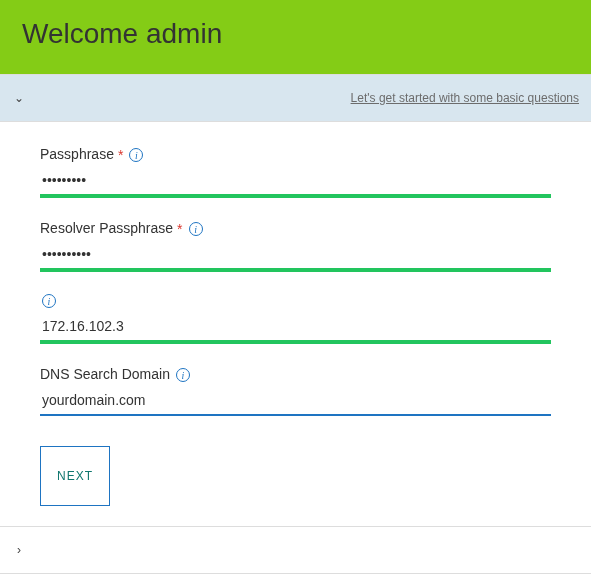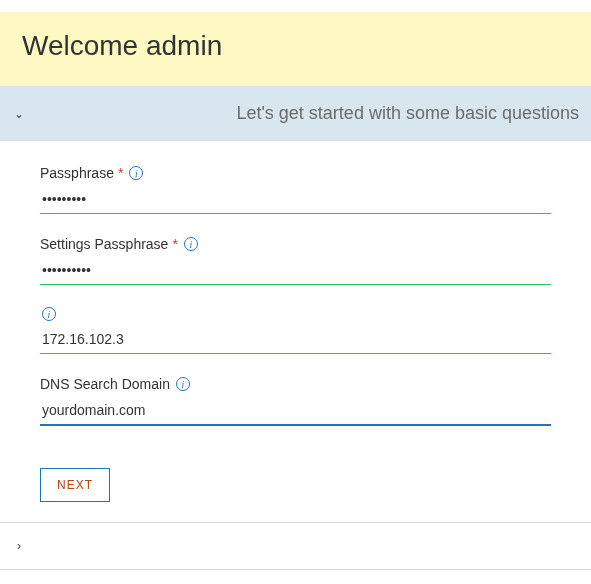--- a/index.html
+++ b/index.html
@@ -1,47 +1,47 @@
 <!DOCTYPE html>
 <html><head>
 <meta charset="utf-8">
 <style>
   * { box-sizing: border-box; margin: 0; padding: 0; }
   html, body { width: 591px; height: 584px; font-family: "Segoe UI", Arial, sans-serif; background: #fff; }
-  .header { background: #fef9c3; padding: 18px 20px 24px 22px; border-bottom: 1px solid #ddd; margin-top: 12px; }
+  .header { background: #84cc16; padding: 18px 20px 24px 22px; border-bottom: 1px solid #ddd; }
   .header h1 { font-weight: 300; font-size: 28px; color: #333; }
   .accordion-hdr {
     display: flex; align-items: center; padding: 16px 12px;
     border-bottom: 1px solid #ddd; cursor: pointer;
     font-size: 16px; color: #6c6c6c;
   }
   .accordion-hdr.active { background: #d8e6ef; }
   .accordion-hdr .chev { width: 14px; text-align: center; margin-right: 10px; color: #444; font-size: 12px; }
   .accordion-hdr .title { flex: 0 0 auto; }
-  .accordion-hdr .subtitle { margin-left: auto; padding-left: 20px; color: #6c6c6c; font-size: 18px; }
+  .accordion-hdr .subtitle { margin-left: auto; padding-left: 20px; color: #6c6c6c; font-size: 12px; text-decoration: underline; }
   .panel { padding: 24px 40px 20px 40px; border-bottom: 1px solid #ddd; }
   .field { margin-bottom: 22px; }
-  .field-label { font-size: 14px; color: #333; margin-bottom: 6px; display: flex; align-items: center; gap: 4px; }
+  .field-label { font-size: 14px; color: #333; margin-bottom: 6px; display: flex; align-items: flex-end; gap: 4px; }
   .req { color: #d9362d; font-size: 14px; line-height: 1; }
   .info-icon {
     display: inline-flex; align-items: center; justify-content: center;
     width: 14px; height: 14px; border: 1.2px solid #1e74c2; border-radius: 50%;
     color: #1e74c2; font-size: 10px; font-style: italic; font-family: Georgia, serif;
     cursor: help; margin-left: 2px;
   }
   .text-input {
-    width: 100%; border: none; border-bottom: 1px solid #22c55e;
+    width: 100%; border: none; border-bottom: 4px solid #22c55e;
     padding: 4px 2px 6px 2px; font-size: 14px; color: #333; outline: none;
     background: transparent;
   }
   .text-input.focused { border-bottom: 2px solid #1e74c2; }
   .btn-next {
-    border: 1px solid #1e74c2; background: #fff; color: #c2410c;
-    letter-spacing: 1px; font-size: 12px; padding: 9px 16px;
-    cursor: pointer; margin-top: 20px;
+    border: 1px solid #1e74c2; background: #fff; color: #0f766e;
+    letter-spacing: 1px; font-size: 12px; padding: 22px 16px;
+    cursor: pointer; margin-top: 8px;
   }
 </style>
 </head>
 <body>
 
 <div class="header">
   <h1>Welcome admin</h1>
 </div>
 
 <div class="accordion-hdr active">
@@ -55,21 +55,21 @@
     <div class="field-label">
       <span>Passphrase</span>
         <span class="req">*</span>
       <span class="info-icon">i</span>
     </div>
     <input type="password" class="text-input" value="•••••••••" style="">
   </div>
 
   <div class="field">
     <div class="field-label">
-      <span>Settings Passphrase</span>
+      <span>Resolver Passphrase</span>
         <span class="req">*</span>
       <span class="info-icon">i</span>
     </div>
     <input type="password" class="text-input" value="••••••••••" style="">
   </div>
 
   <div class="field">
     <div class="field-label">
       <span class="info-icon">i</span>
     </div>

